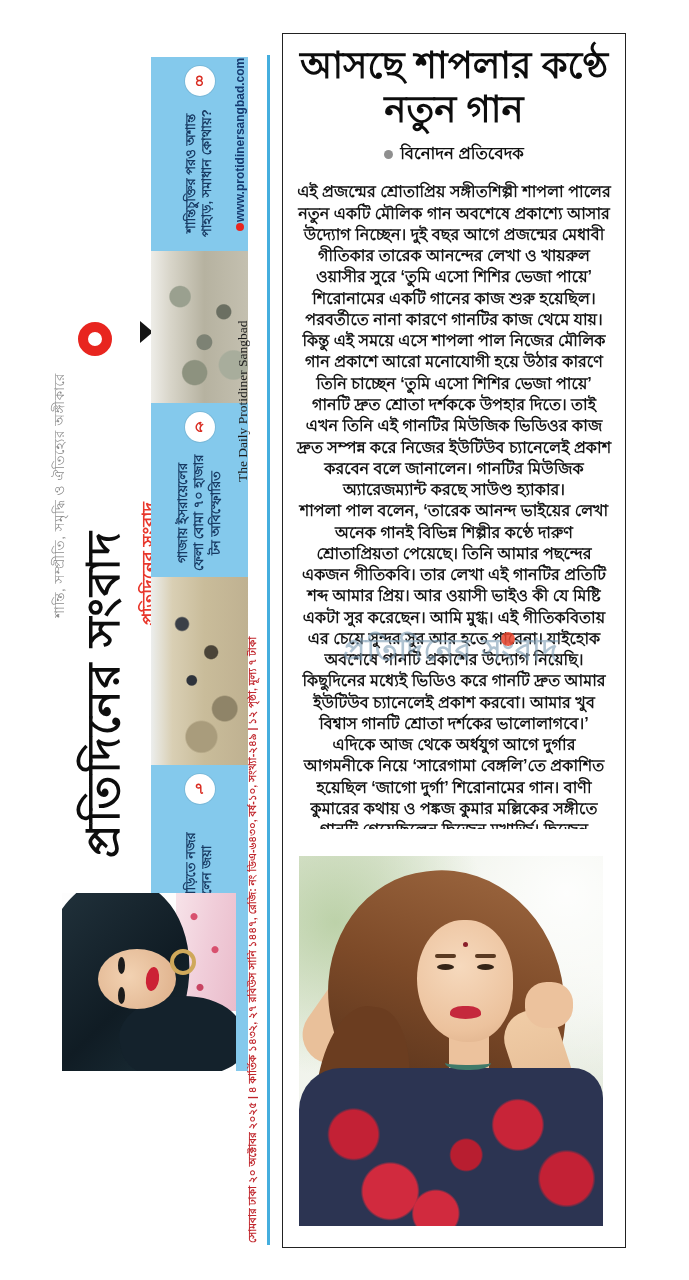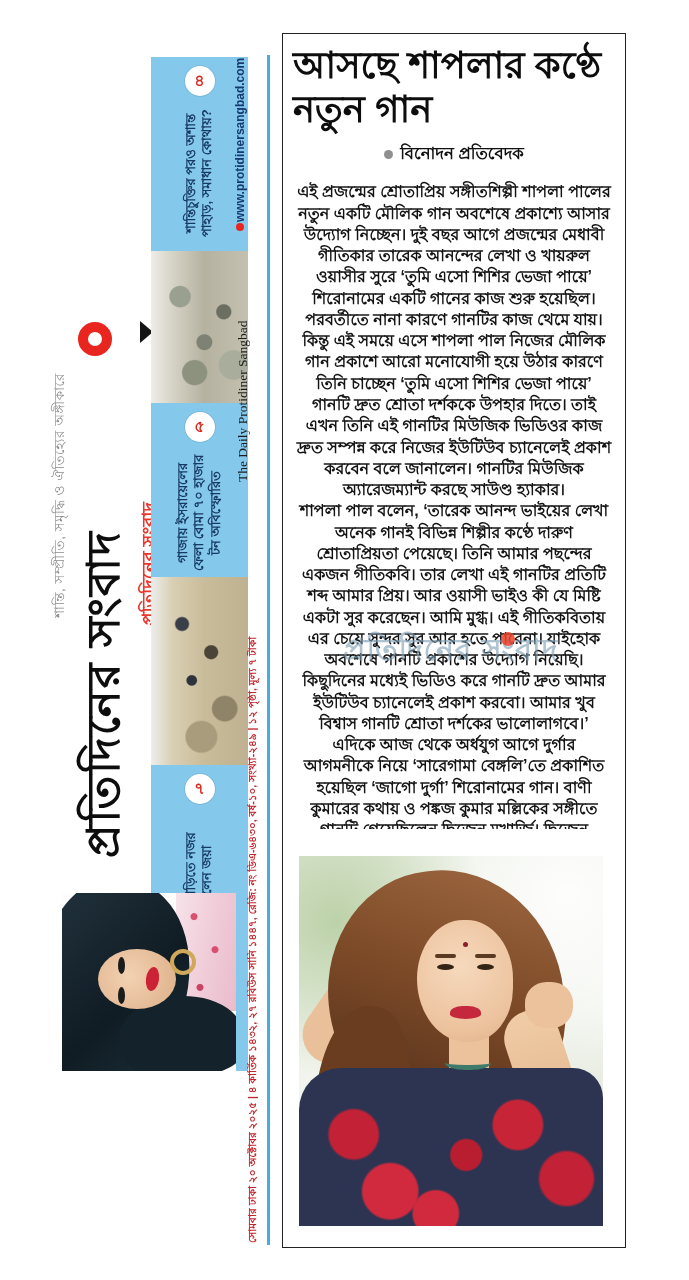--- a/index.html
+++ b/index.html
@@ -82,21 +82,21 @@
               border-radius:50%; background:#e8251f; }
   .engname  { position:absolute; left:235px; top:242px; height:240px; width:18px;
               font-family:"Liberation Serif", serif; font-size:13.5px; color:#1c1c1c; }
   .dateline { position:absolute; left:247px; top:487px; height:756px; width:16px;
               font-size:10.5px; font-weight:600; color:#c1272d; line-height:1; }
   .blue-rule { position:absolute; left:267px; top:55px; width:3px; height:1190px; background:#45aede; }
 
   
   .article { position:absolute; left:282px; top:33px; width:344px; height:1215px;
              border:1.5px solid #222222; background:#ffffff; overflow:hidden; }
-  .headline { margin:10px 10px 0; text-align:left; font-size:37px; line-height:1.18;
+  .headline { margin:10px 10px 0; text-align:center; font-size:37px; line-height:1.18;
               font-weight:700; color:#0d0d0d; }
   .byline { margin-top:10px; display:flex; align-items:center; justify-content:center; gap:7px; }
   .bdot  { width:9px; height:9px; border-radius:50%; background:#8f8f8f; }
   .bname { font-size:16.5px; font-weight:700; color:#111111; }
   .bodytext { margin-top:13px; padding:0 13px; height:648px; overflow:hidden;
               font-size:16px; line-height:1.33; text-align:center; color:#141414;
               position:relative; z-index:1;font-weight:bold; }
   .bodytext p { margin:0; }
 
   .watermark { position:absolute; left:60px; top:592px; width:246px; height:42px; z-index:2;

